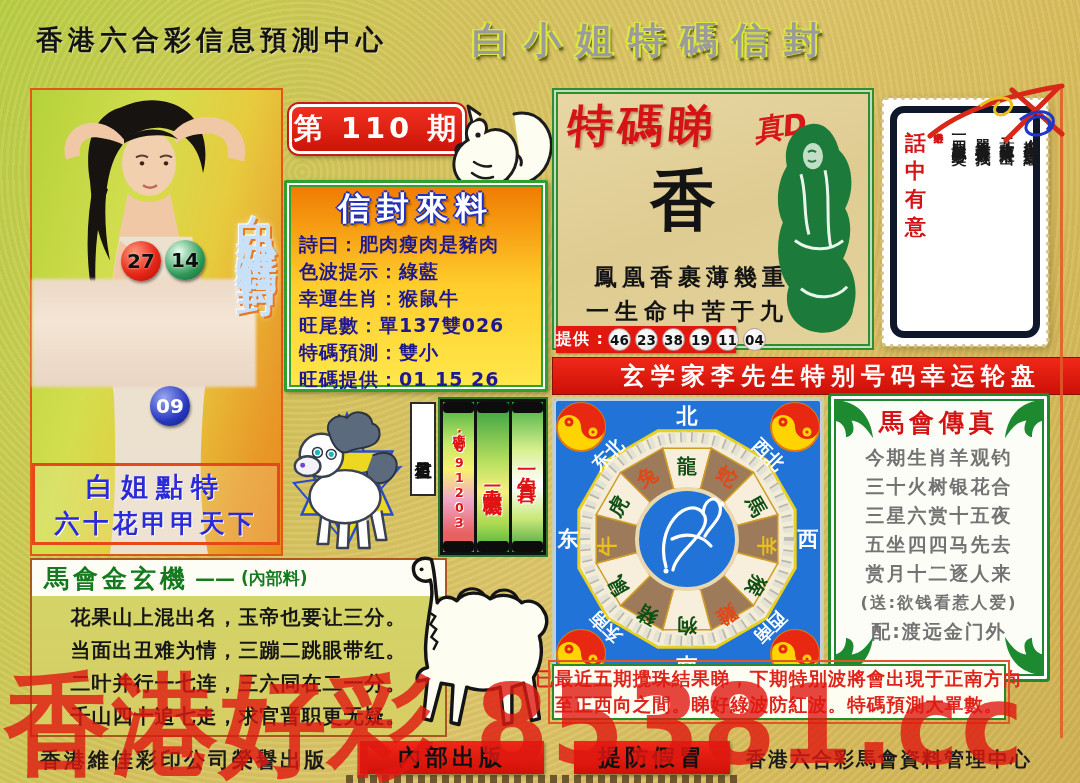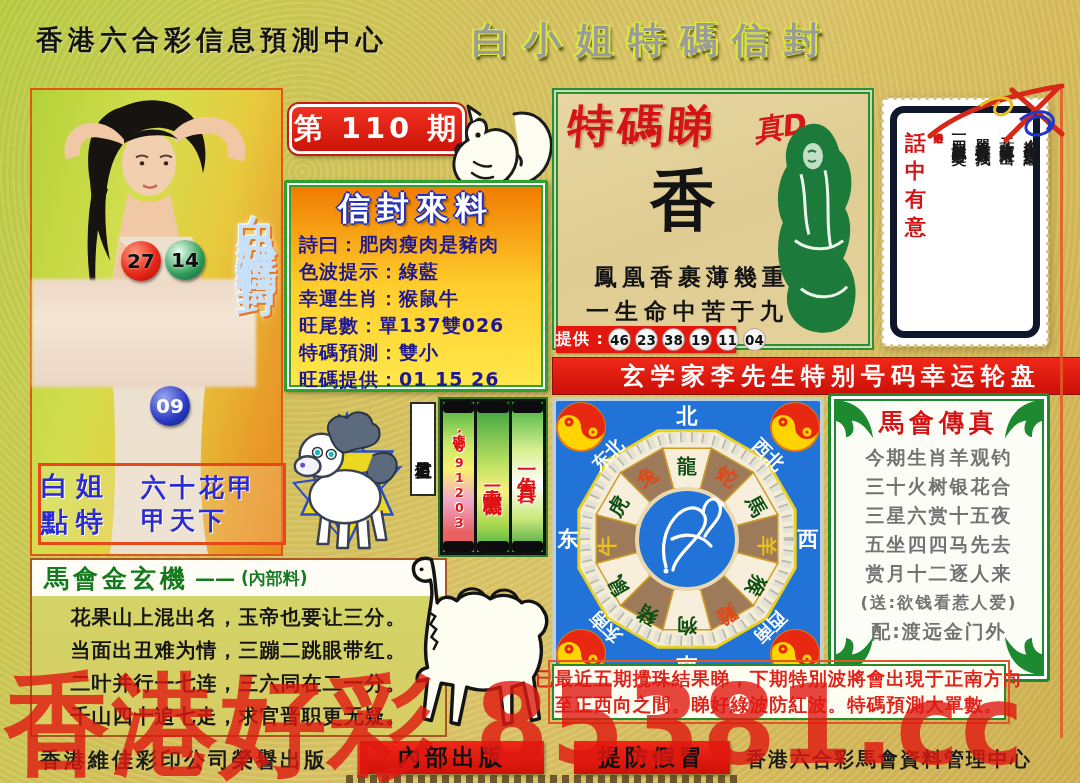--- a/index.html
+++ b/index.html
@@ -24,21 +24,21 @@
   .blur-band{left:0;top:189px;width:224px;height:108px;
     background:linear-gradient(180deg,#ecd9c6,#f4e5d4 40%,#e9d5c2);filter:blur(1.5px);}
   .ball{width:40px;height:40px;border-radius:50%;display:flex;align-items:center;justify-content:center;
     font-size:20px;font-weight:900;box-shadow:1px 2px 3px rgba(0,0,0,.45);}
   .ball-red{left:89px;top:151px;background:radial-gradient(circle at 35% 30%,#ff9a80,#e82818 55%,#a80e08);color:#101010;text-shadow:0 0 2px #ffd0c0;}
   .ball-green{left:133px;top:150px;background:radial-gradient(circle at 35% 30%,#eafff0,#2f9a58 60%,#145a30);color:#0d0d0d;text-shadow:0 0 2px #d8ffe8;}
   .ball-blue{left:118px;top:296px;background:radial-gradient(circle at 35% 30%,#9aa8f0,#2838c0 60%,#101c78);color:#fff;}
   .photo-overlay{left:198px;top:94px;height:376px;font-size:40px;font-weight:900;color:#c8e0f8;letter-spacing:10px;
     text-shadow:2px 2px 0 #e87820,-1px -1px 0 #ffffff,0 0 7px rgba(255,255,255,.75);}
   .point-box{left:32px;top:463px;width:248px;height:82px;border:3px solid #e84818;
-    background:rgba(252,244,228,.18);display:flex;flex-direction:row;align-items:center;justify-content:center;gap:2px;margin-left:6px;}
+    background:rgba(252,244,228,.18);display:flex;flex-direction:column;align-items:center;justify-content:center;gap:2px;}
   .point-line1{font-size:27px;font-weight:900;color:#2a2ad8;letter-spacing:8px;text-shadow:1px 1px 0 #fff;}
   .point-line2{font-size:25px;font-weight:900;color:#2a2ad8;letter-spacing:4px;text-shadow:1px 1px 0 #fff;}
 
   
   .issue{left:289px;top:104px;width:176px;height:50px;border:3px solid #fff;border-radius:10px;
     background:linear-gradient(#f03020,#cc1408);display:flex;align-items:center;justify-content:center;
     color:#fff;font-size:29px;font-weight:900;letter-spacing:4px;
     box-shadow:0 0 0 2px #c02018,2px 3px 5px rgba(0,0,0,.4);}
 
   

